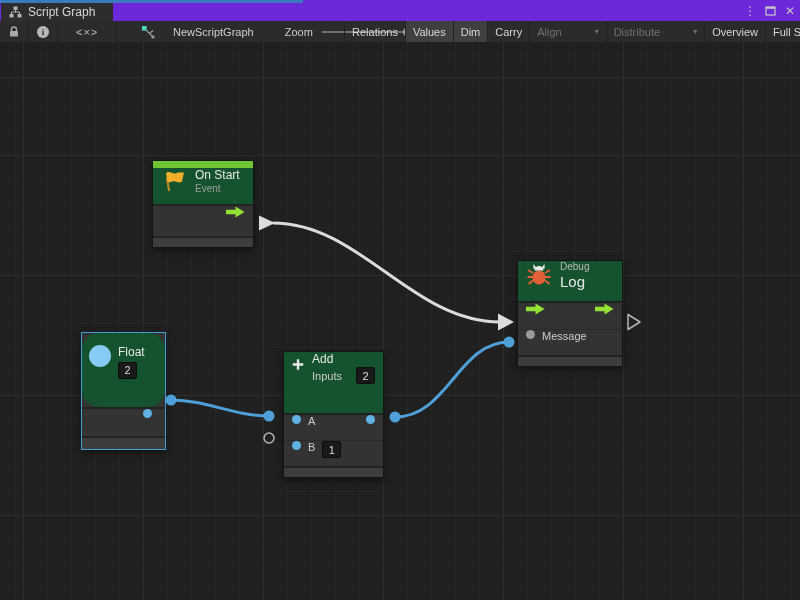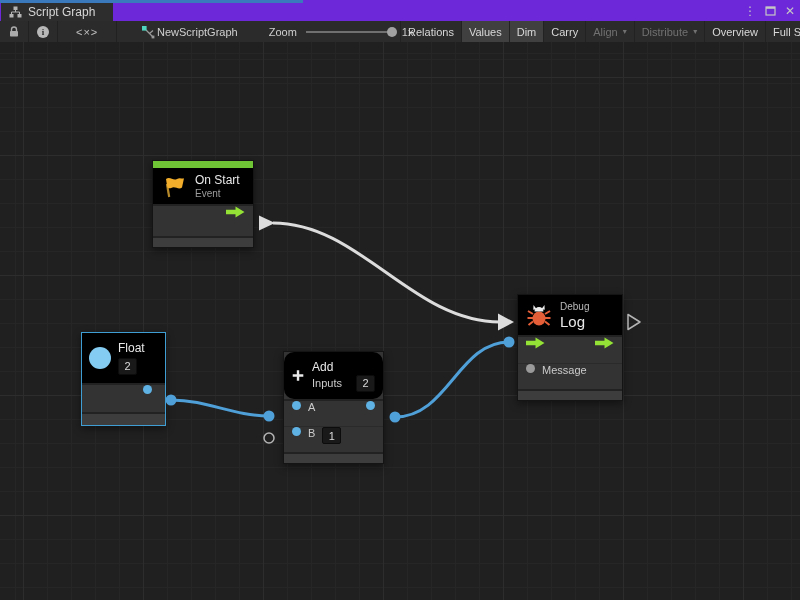--- a/index.html
+++ b/index.html
@@ -17,48 +17,48 @@
   
   .toolbar{position:absolute;top:21px;left:0;width:800px;height:21px;background:#2b2b2b;
     border-bottom:1px solid #181818;font-size:11px;color:#d4d4d4;box-sizing:content-box;}
   .tb-left{position:absolute;left:0;top:0;height:21px;display:flex;align-items:stretch;}
   .tb-ibtn{display:flex;align-items:center;justify-content:center;padding:0 8px;border-right:1px solid #212121;}
   .tb-ibtn.wide{padding:0 18px;}
   .info-circle{width:12px;height:12px;border-radius:50%;background:#b8b8b8;color:#2b2b2b;
     font-size:9px;font-weight:bold;display:flex;align-items:center;justify-content:center;font-family:"Liberation Serif",serif;}
   .code-glyph{color:#c0c0c0;font-size:11px;letter-spacing:1px;}
   .tb-mid{position:absolute;left:141px;top:0;height:21px;display:flex;align-items:center;}
-  .graph-name{margin-left:2px;color:#d0d0d0;}
+  .graph-name{margin-left:18px;color:#d0d0d0;}
   .zoom-label{margin-left:31px;color:#cfcfcf;}
   .zoom-slider{position:relative;width:88px;height:10px;margin-left:9px;}
   .zoom-track{position:absolute;left:0;top:4px;width:88px;height:2px;background:#707070;}
   .zoom-handle{position:absolute;right:-3px;top:0;width:10px;height:10px;border-radius:50%;background:#a2a2a2;}
   .zoom-value{margin-left:8px;color:#c8c8c8;}
   .tb-right{position:absolute;right:0;top:0;height:21px;display:flex;align-items:stretch;}
   .tb-btn{display:flex;align-items:center;padding:0 7px;border-left:1px solid #222;white-space:nowrap;color:#d8d8d8;}
   .tb-btn.active{background:#404040;}
-  .tb-btn.disabled{color:#717171;}
+  .tb-btn.disabled{color:#717171;gap:28px;}
   .tb-btn .dd{margin-left:5px;font-size:8px;}
   .tb-btn.clip{width:27px;overflow:hidden;padding-right:0;}
 
   
   .canvas{position:absolute;top:42px;left:0;width:800px;height:558px;background-color:#202020;
     background-image:
       repeating-linear-gradient(to right,#2d2d2d 0 1px,transparent 1px 120px),
       repeating-linear-gradient(to bottom,#2d2d2d 0 1px,transparent 1px 120px),
       repeating-linear-gradient(to right,#262626 0 1px,transparent 1px 24px),
       repeating-linear-gradient(to bottom,#262626 0 1px,transparent 1px 24px);
     background-position:23px 0,0 113px,23px 0,0 17px;}
 
   
   .node{position:absolute;background:#343434;border:1px solid #141414;box-sizing:border-box;
     box-shadow:0 3px 8px rgba(0,0,0,.45);color:#e4e4e4;}
   .node.selected{border:1px solid #3f9fd4;}
   .evt-bar{height:7px;background:#6fc436;}
-  .n-header{background:#000000;display:flex;align-items:center;padding:0 8px;gap:8px;}
+  .n-header{background:#14532d;display:flex;align-items:flex-start;padding:0 8px;gap:8px;}
   .n-titles{display:flex;flex-direction:column;justify-content:center;gap:1px;}
   .n-title{font-size:12px;color:#e8e8e8;}
   .n-title.big{font-size:15px;}
   .n-sub{font-size:10px;color:#9d9d9d;}
   .n-body{background:#333333;border-top:2px solid #222;}
   .n-row{display:flex;align-items:flex-start;padding:0 8px;gap:7px;}
   .n-row + .n-row{border-top:1px solid #2a2a2a;}
   .n-footer{background:#3d3d3d;border-top:2px solid #222;}
   .port{width:9px;height:9px;border-radius:50%;background:#5fb2e4;flex:none;}
   .port.gray{background:#9a9a9a;}
@@ -175,21 +175,21 @@
       <div class="n-body">
         <div class="n-row" style="height:30px;justify-content:flex-end;">
           <svg width="19" height="12" viewBox="0 0 19 12">
             <path d="M0 3.8h9.5V0.5L18.5 6l-9 5.5V8.2H0Z" fill="#94e235"></path>
           </svg>
         </div>
       </div>
       <div class="n-footer" style="height:9px;"></div>
     </div>
 
-    <div class="node" style="left:517px;top:218px;width:106px;margin-top:34px;">
+    <div class="node" style="left:517px;top:218px;width:106px;">
       <div class="n-header" style="height:40px;">
         <svg width="26" height="26" viewBox="0 0 26 26">
           <g stroke="#e45f38" stroke-width="2">
             <path d="M7 12L2 9M7 16H1.5M7 19.5L2.5 23M19 12l5-3M19 16h5.5M19 19.5L23.5 23" fill="none"></path>
           </g>
           <ellipse cx="13" cy="16.5" rx="6.5" ry="7" fill="#e45f38"></ellipse>
           <path d="M8.5 9.5a4.5 4.5 0 0 1 9 0Z" fill="#ececec"></path>
           <path d="M7.5 3l3.2 4.2-3.4 0.6Z" fill="#ececec"></path>
           <path d="M18.5 3l-3.2 4.2 3.4 0.6Z" fill="#ececec"></path>
         </svg>
@@ -209,37 +209,37 @@
         </div>
         <div class="n-row" style="height:25px;">
           <div class="port gray"></div>
           <span class="port-label">Message</span>
         </div>
       </div>
       <div class="n-footer" style="height:9px;"></div>
     </div>
 
     <div class="node selected" style="left:81px;top:290px;width:85px;">
-      <div class="n-header" style="height:50px;padding:0 7px;gap:7px;">
+      <div class="n-header" style="height:50px;padding:12px 7px;gap:7px;border-radius:17px;">
         <div class="float-circle"></div>
         <div class="n-titles">
           <div class="n-title">Float</div>
           <div><span class="val-box">2</span></div>
         </div>
       </div>
       <div class="n-body">
         <div class="n-row" style="height:27px;justify-content:flex-end;padding-right:13px;">
           <div class="port"></div>
         </div>
       </div>
       <div class="n-footer" style="height:11px;"></div>
     </div>
 
     <div class="node" style="left:283px;top:309px;width:101px;">
-      <div class="n-header" style="height:47px;border-radius:10px;">
+      <div class="n-header" style="height:61px;">
         <svg width="25" height="25" viewBox="0 0 25 25">
           <path d="M12.5 1.5v22M1.5 12.5h22" stroke="#e9e9e9" stroke-width="5"></path>
         </svg>
         <div class="n-titles">
           <div class="n-title">Add</div>
           <div class="inputs-row">
             <span class="port-label">Inputs</span>
             <span class="val-box">2</span>
           </div>
         </div>

